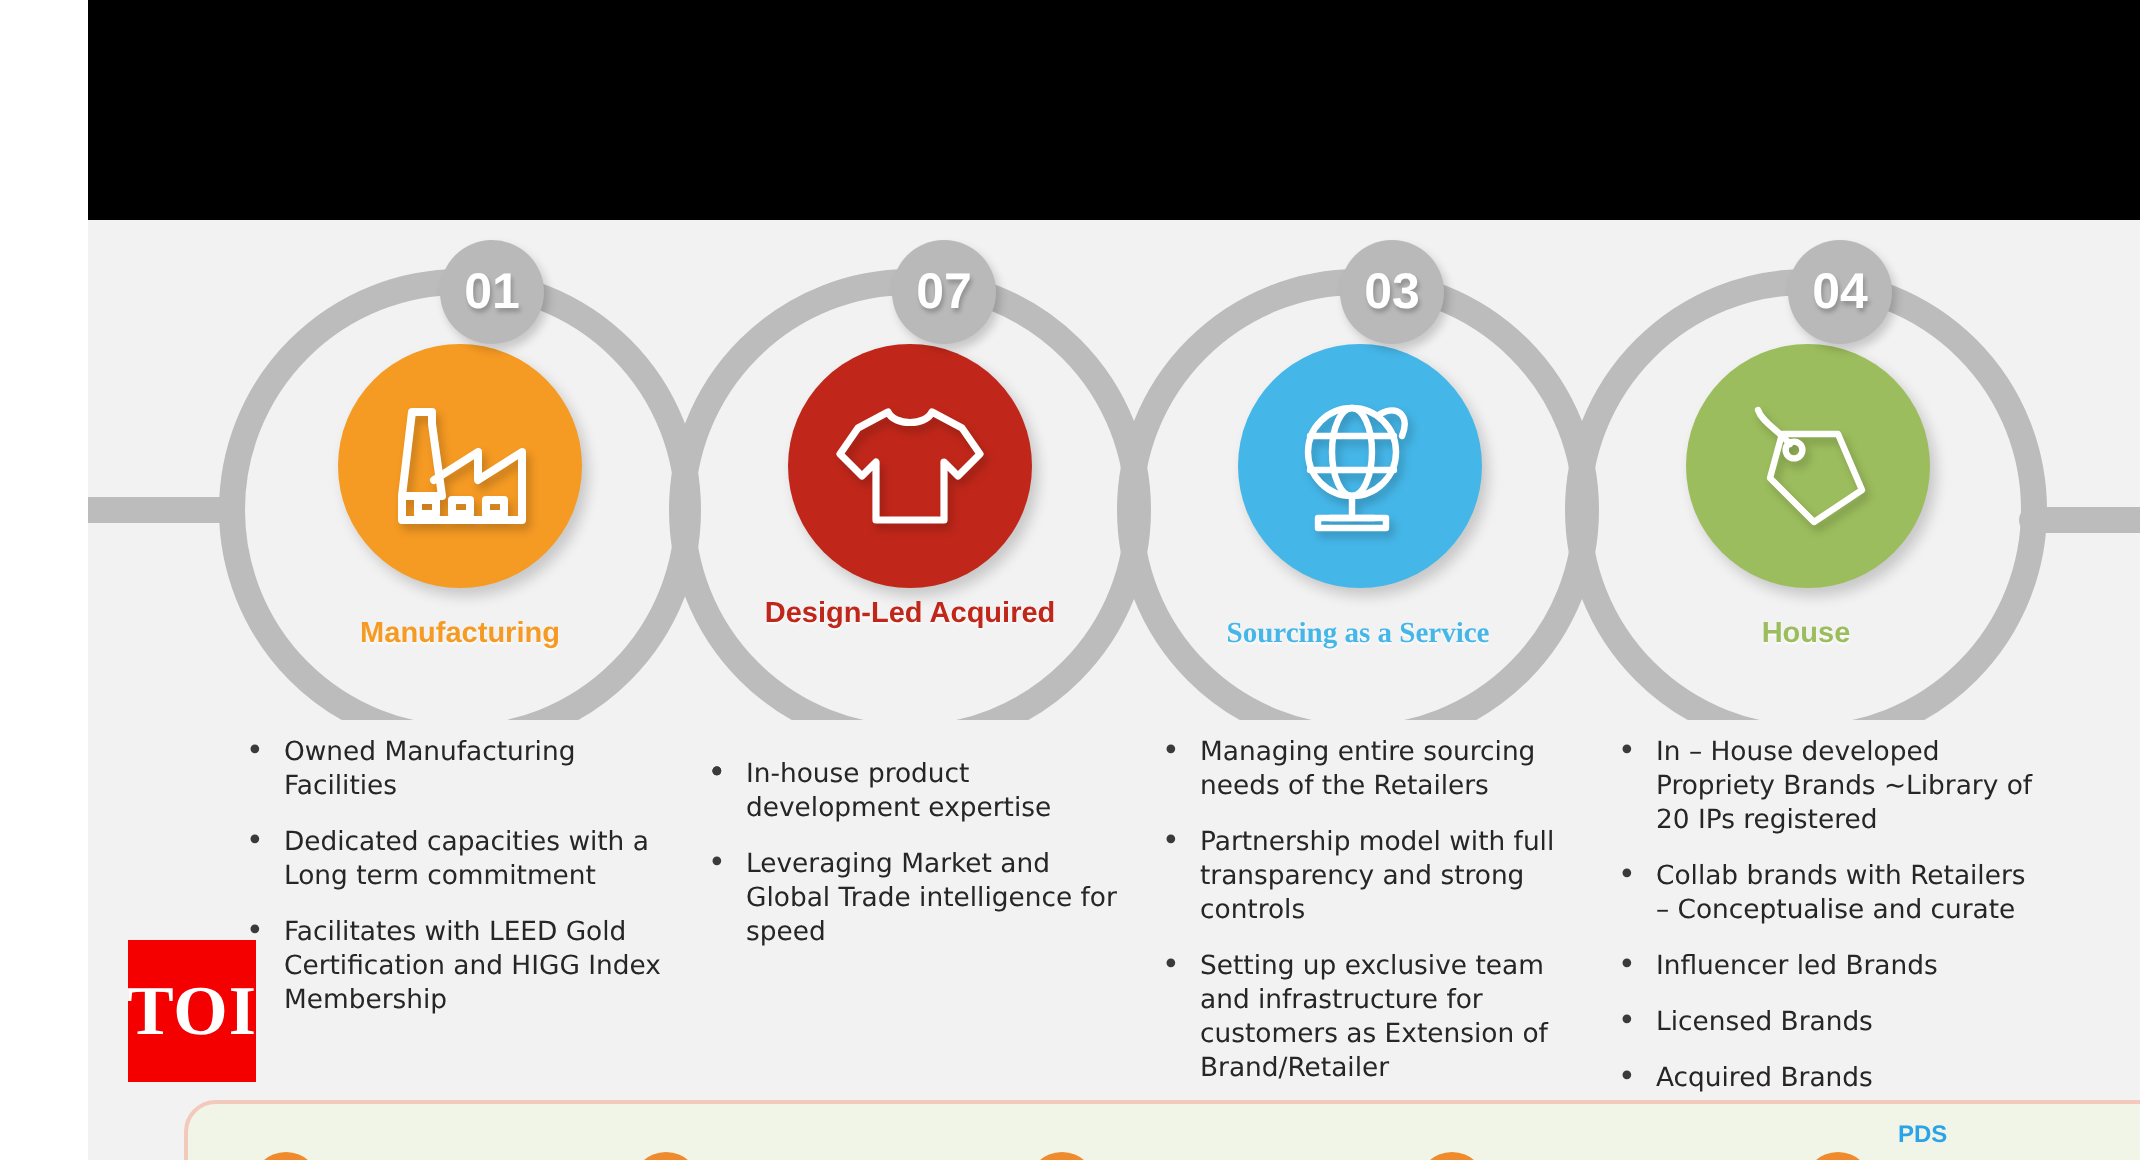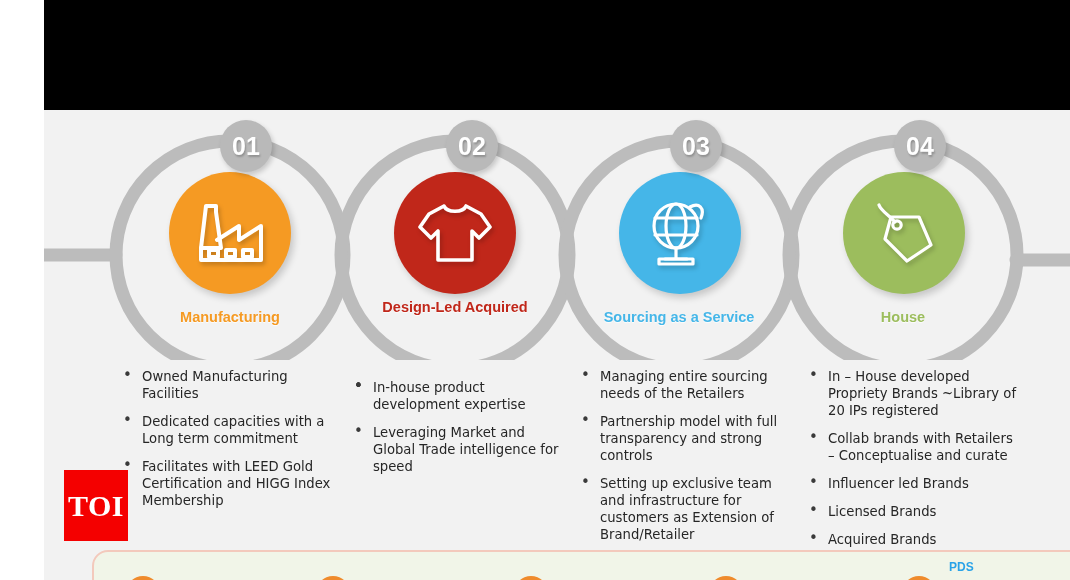--- a/index.html
+++ b/index.html
@@ -51,21 +51,21 @@
     font-size:13.2px;line-height:17px;color:#262626;
     font-family:"DejaVu Sans", sans-serif;
   }
   .col li .bl{position:absolute;left:7px;top:-1px;font-size:15px;color:#3a3a3a;}
 
   
   .toi{
     position:absolute;left:20px;top:470px;width:64px;height:71px;background:#f40000;
     z-index:35;display:flex;align-items:center;justify-content:center;
   }
-  .toi span{color:#ffffff;font-family:"Liberation Serif", serif;font-weight:bold;font-size:30px;letter-spacing:.5px;}
+  .toi span{color:#ffffff;font-family:"Liberation Serif", serif;font-weight:bold;font-size:35px;letter-spacing:.5px;}
 
   
   .bottom-panel{
     position:absolute;left:48px;top:550px;width:990px;height:60px;
     background:#f1f5e8;border:2px solid #f3c9bc;border-radius:16px;z-index:18;
   }
   .bp-circle{position:absolute;width:34px;height:34px;border-radius:50%;background:#ef8b2c;top:576px;z-index:19;}
   .pds{
     position:absolute;left:905px;top:560px;z-index:22;
     color:#2aa3e8;font-weight:bold;font-size:12px;
@@ -101,21 +101,21 @@
             <rect x="33" y="50" width="9" height="7"></rect>
             <rect x="50" y="50" width="9" height="7"></rect>
           </g>
         </svg>
       </span>
     </div>
     <div class="node-label" style="left:91px;top:308px;color:#f59a23;">Manufacturing</div>
   </div>
 
   <div>
-    <div class="badge" style="left:402px;top:120px;">02</div>
+    <div class="badge" style="left:402px;top:120px;">07</div>
     <div class="disc" style="left:350px;top:172px;background:#c0271a;">
       <span>
         <svg width="78" height="66" viewBox="0 0 78 66">
           <path d="M28 6 L13 14 L4 27 L15 38 L22 31 L22 60 L56 60 L56 31 L63 38 L74 27 L65 14 L50 6
                    C47 13 31 13 28 6 Z" fill="none" stroke="#ffffff" stroke-width="3.6" stroke-linejoin="round" stroke-linecap="round"></path>
         </svg>
       </span>
     </div>
     <div class="node-label" style="left:316px;top:298px;color:#c0271a;width:190px;">Design-Led Acquired</div>
   </div>
@@ -130,21 +130,21 @@
             <ellipse cx="33" cy="28" rx="10" ry="22"></ellipse>
             <path d="M12 20 h42 M12 37 h42"></path>
             <path d="M47 9 C56 4 62 10 58 20"></path>
             <path d="M33 50 v10"></path>
             <path d="M22 61 h22"></path>
             <rect x="16" y="61" width="34" height="5"></rect>
           </g>
         </svg>
       </span>
     </div>
-    <div class="node-label" style="left:540px;top:308px;color:#45b6e8;">Sourcing as a Service</div>
+    <div class="node-label" style="left:540px;top:308px;color:#45b6e8;font-family:Liberation Serif, serif;">Sourcing as a Service</div>
   </div>
 
   <div>
     <div class="badge" style="left:850px;top:120px;">04</div>
     <div class="disc" style="left:799px;top:172px;background:#9cbd5d;">
       <span>
         <svg width="74" height="68" viewBox="0 0 74 68">
           <g fill="none" stroke="#ffffff" stroke-width="3.2" stroke-linejoin="round" stroke-linecap="round">
             <path d="M24 18 L52 18 L64 46 L40 62 L18 40 Z"></path>
             <circle cx="30" cy="26" r="4.2"></circle>

